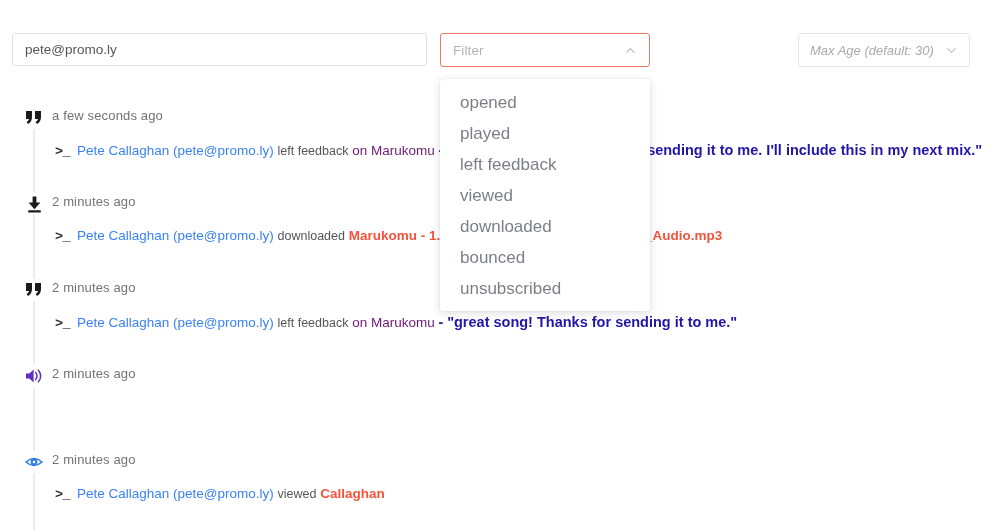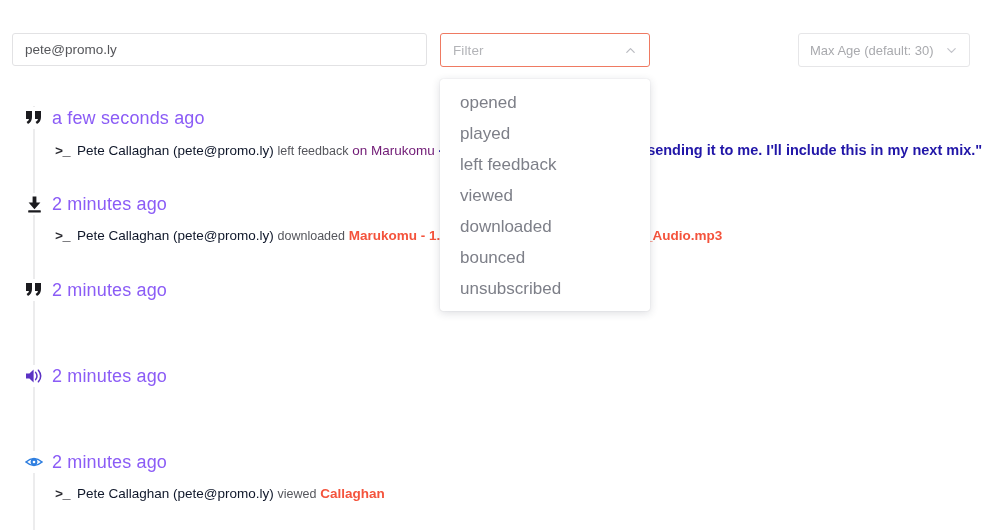--- a/index.html
+++ b/index.html
@@ -52,20 +52,21 @@
 
   .maxage-box {
     position: absolute; left: 798px; top: 33px;
     width: 172px; height: 34px;
     border: 1px solid #e6e6e8;
     border-radius: 3px;
     background: #fff;
     display: flex; align-items: center;
     padding: 0 11px;
     cursor: pointer;
+    font-style: italic;
   }
   .maxage-label {
     flex: 1;
     font-size: 13px;
     color: #a9aaae;
     white-space: nowrap;
   }
 
   
   .dropdown {
@@ -102,40 +103,40 @@
   .ev-icon {
     position: absolute; left: 21px; top: 7px;
     width: 26px; height: 22px;
     display: flex; align-items: center; justify-content: center;
     background: #fff;
   }
   .ev-icon svg { display: block; }
 
   .ev-time {
     position: absolute; left: 52px; top: 8px;
-    font-size: 18px;
-    color: #8b5cf6;
+    font-size: 13px;
+    color: #737373;
     letter-spacing: .15px;
   }
 
   .ev-line {
     position: absolute; left: 55px; top: 42px;
     font-size: 13.5px;
     white-space: nowrap;
   }
 
   .prompt {
     color: #2c2c32;
     font-weight: bold;
     font-family: "Liberation Mono", monospace;
     font-size: 13.5px;
     letter-spacing: -0.5px;
     margin-right: 3px;
   }
-  .actor   { color: #0f172a; }
+  .actor   { color: #3b82f6; }
   .verb    { color: #55565c; font-size: 12.5px; }
   .target  { color: #701a75; }
   .subject { color: #f4533c; font-weight: bold; }
   .feedback{ color: #2116a8; font-weight: bold; font-size: 14.5px; }
   .dash    { color: #2116a8; font-weight: bold; font-size: 14.5px; }
 </style>
 </head>
 <body>
 
 <div id="app">
@@ -199,20 +200,21 @@
           <div class="ev-line"><span class="prompt">&gt;_</span> <span class="actor">Pete Callaghan (pete@promo.ly)</span> <span class="verb">downloaded</span> <span class="subject">Marukomu - 1._Congress_-_Sinister_-_Protect_Audio.mp3</span></div>
         </div>
         <div class="event" style="top: 172px;">
           <div class="ev-icon">
             <svg width="17" height="14" viewBox="0 0 17 14">
               <path d="M0 0 h6 v6 q0 5 -4 7 l-1.4 -2 q2.4 -1.4 2.4 -3 h-3 z" fill="#1b1b1f"></path>
               <path d="M9 0 h6 v6 q0 5 -4 7 l-1.4 -2 q2.4 -1.4 2.4 -3 h-3 z" fill="#1b1b1f"></path>
             </svg>
           </div>
           <div class="ev-time">2 minutes ago</div>
+          <div class="ev-line"><span class="prompt">&gt;_</span> <span class="actor">Pete Callaghan (pete@promo.ly)</span> <span class="verb">left feedback</span> <span class="target">on Marukomu</span> <span class="dash">-</span> <span class="feedback">"great song! Thanks for sending it to me."</span></div>
         </div>
         <div class="event" style="top: 258px;">
           <div class="ev-icon">
             <svg width="19" height="16" viewBox="0 0 19 16">
               <path d="M1 5.4 h3.4 L8.6 1.6 v12.8 L4.4 10.6 H1 Z" fill="#5b32c4"></path>
               <path d="M10.6 4.4 q2.8 3.6 0 7.2" fill="none" stroke="#5b32c4" stroke-width="1.5" stroke-linecap="round"></path>
               <path d="M13.4 2.2 q4.6 5.8 0 11.6" fill="none" stroke="#5b32c4" stroke-width="1.5" stroke-linecap="round"></path>
             </svg>
           </div>
           <div class="ev-time">2 minutes ago</div>

